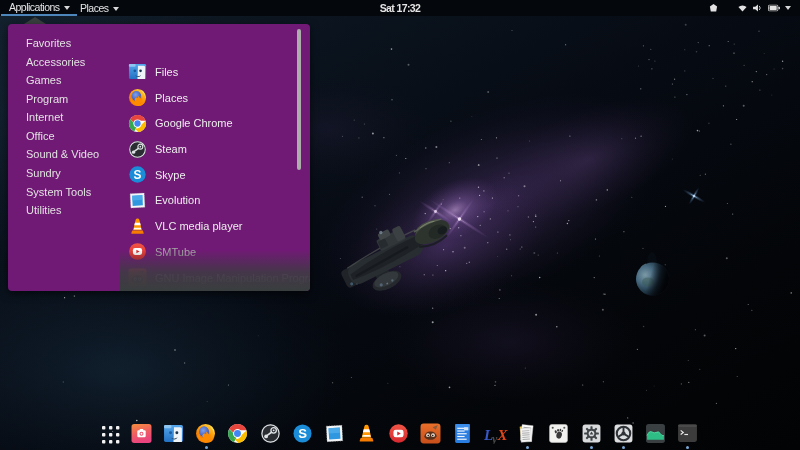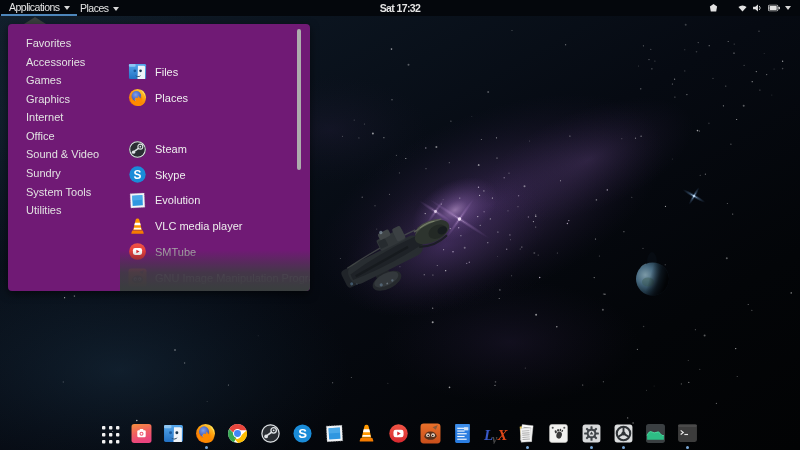--- a/index.html
+++ b/index.html
@@ -371,21 +371,21 @@
 <ellipse cx="52" cy="-0.5" rx="5" ry="3.8" fill="#1b2125"></ellipse>
 <path d="M24,4 q14,7 30,2" stroke="#1c2124" stroke-width="2.2" fill="none" opacity="0.85"></path>
 <path d="M33,-12.6 q9,-2.2 16,0.4" stroke="#99a486" stroke-width="0.9" fill="none" opacity="0.85"></path>
 </g>
 </svg>
 <div id="tri"></div>
 <div id="menu">
   <div class="cat" style="top:10px">Favorites</div>
   <div class="cat" style="top:28.6px">Accessories</div>
   <div class="cat" style="top:47.099999999999994px">Games</div>
-  <div class="cat" style="top:65.7px">Graphics</div>
+  <div class="cat" style="top:65.7px">Program</div>
   <div class="cat" style="top:84.3px">Internet</div>
   <div class="cat" style="top:102.80000000000001px">Office</div>
   <div class="cat" style="top:121.4px">Sound &amp; Video</div>
   <div class="cat" style="top:140px">Sundry</div>
   <div class="cat" style="top:158.5px">System Tools</div>
   <div class="cat" style="top:177.1px">Utilities</div>
   <div class="app" style="top:34.7px">
       <svg viewBox="0 0 20 20">
         <defs>
           <linearGradient id="gfl" x1="0" y1="0" x2="0" y2="1">
@@ -416,20 +416,31 @@
             <stop offset="1" stop-color="#4157ae"></stop>
           </radialGradient>
         </defs>
         <circle cx="10" cy="10" r="9" fill="url(#gff)"></circle>
         <ellipse cx="8.8" cy="8.4" rx="5.1" ry="5.3" fill="url(#gffb)"></ellipse>
         <ellipse cx="9.6" cy="12.2" rx="2.6" ry="1.7" fill="#b4c4f2" opacity="0.85"></ellipse>
         <path d="M13.2,1.6 Q15.4,3.4 15.6,5 A8.6,8.6 0 0 1 17.8,13.4 Q19.4,8.4 16.6,4.4 Q15.2,2.4 13.2,1.6z" fill="#ffe45c"></path>
         <path d="M2.2,12.4 Q4.2,18.2 10.4,18.9 Q16,19.3 18.4,14 Q15.4,17 12,16.8 Q14.4,15.4 14.9,12.6 Q15.4,9.6 13.2,7.8 Q14,9.8 12.8,11.6 Q12.6,9 10.2,8.2 Q11,9.4 10.6,10.8 Q9.8,9.8 8.6,10.2 Q7.2,10.7 7.4,12.2 Q7.6,13.4 8.8,13.8 Q7.2,14.8 5.6,13.8 Q3.8,12.8 4.4,10.4 Q2.8,11 2.2,12.4z" fill="#ff8b00"></path>
       </svg>
       <span>Places</span>
+    </div>
+  <div class="app" style="top:86.2px">
+      <svg viewBox="0 0 20 20">
+        <circle cx="10" cy="10" r="9" fill="#fff"></circle>
+        <path d="M10 1 a9 9 0 0 1 8.5 6 L10 7 a4.5 4.5 0 0 0 -4 2.3 L2.2 5.5 A9 9 0 0 1 10 1z" fill="#e8453c"></path>
+        <path d="M2.2 5.6 L6 9.5 a4.5 4.5 0 0 0 0 1 a4.5 4.5 0 0 0 3 3.8 L6.5 18.3 A9 9 0 0 1 1 10 a9 9 0 0 1 1.2 -4.4z" fill="#36a852"></path>
+        <path d="M18.6 7.2 a9 9 0 0 1 -8.1 11.8 l-3.9 -4.8 a4.5 4.5 0 0 0 7 -2.2 l0 -0.4 z" fill="#fcbd01"></path>
+        <circle cx="10" cy="10" r="4.2" fill="#fff"></circle>
+        <circle cx="10" cy="10" r="3.3" fill="#4286f5"></circle>
+      </svg>
+      <span>Google Chrome</span>
     </div>
   <div class="app" style="top:112px">
       <svg viewBox="0 0 20 20">
         <circle cx="10" cy="10" r="9" fill="#2a2e33"></circle>
         <circle cx="10" cy="10" r="8.2" fill="none" stroke="#dfe3e6" stroke-width="1.1"></circle>
         <circle cx="13" cy="7" r="2.6" fill="none" stroke="#dfe3e6" stroke-width="1.2"></circle>
         <circle cx="13" cy="7" r="0.9" fill="#dfe3e6"></circle>
         <path d="M11 8.8 L6.2 12.2" stroke="#dfe3e6" stroke-width="1.5"></path>
         <circle cx="5.8" cy="12.8" r="1.8" fill="#dfe3e6"></circle>
       </svg>

